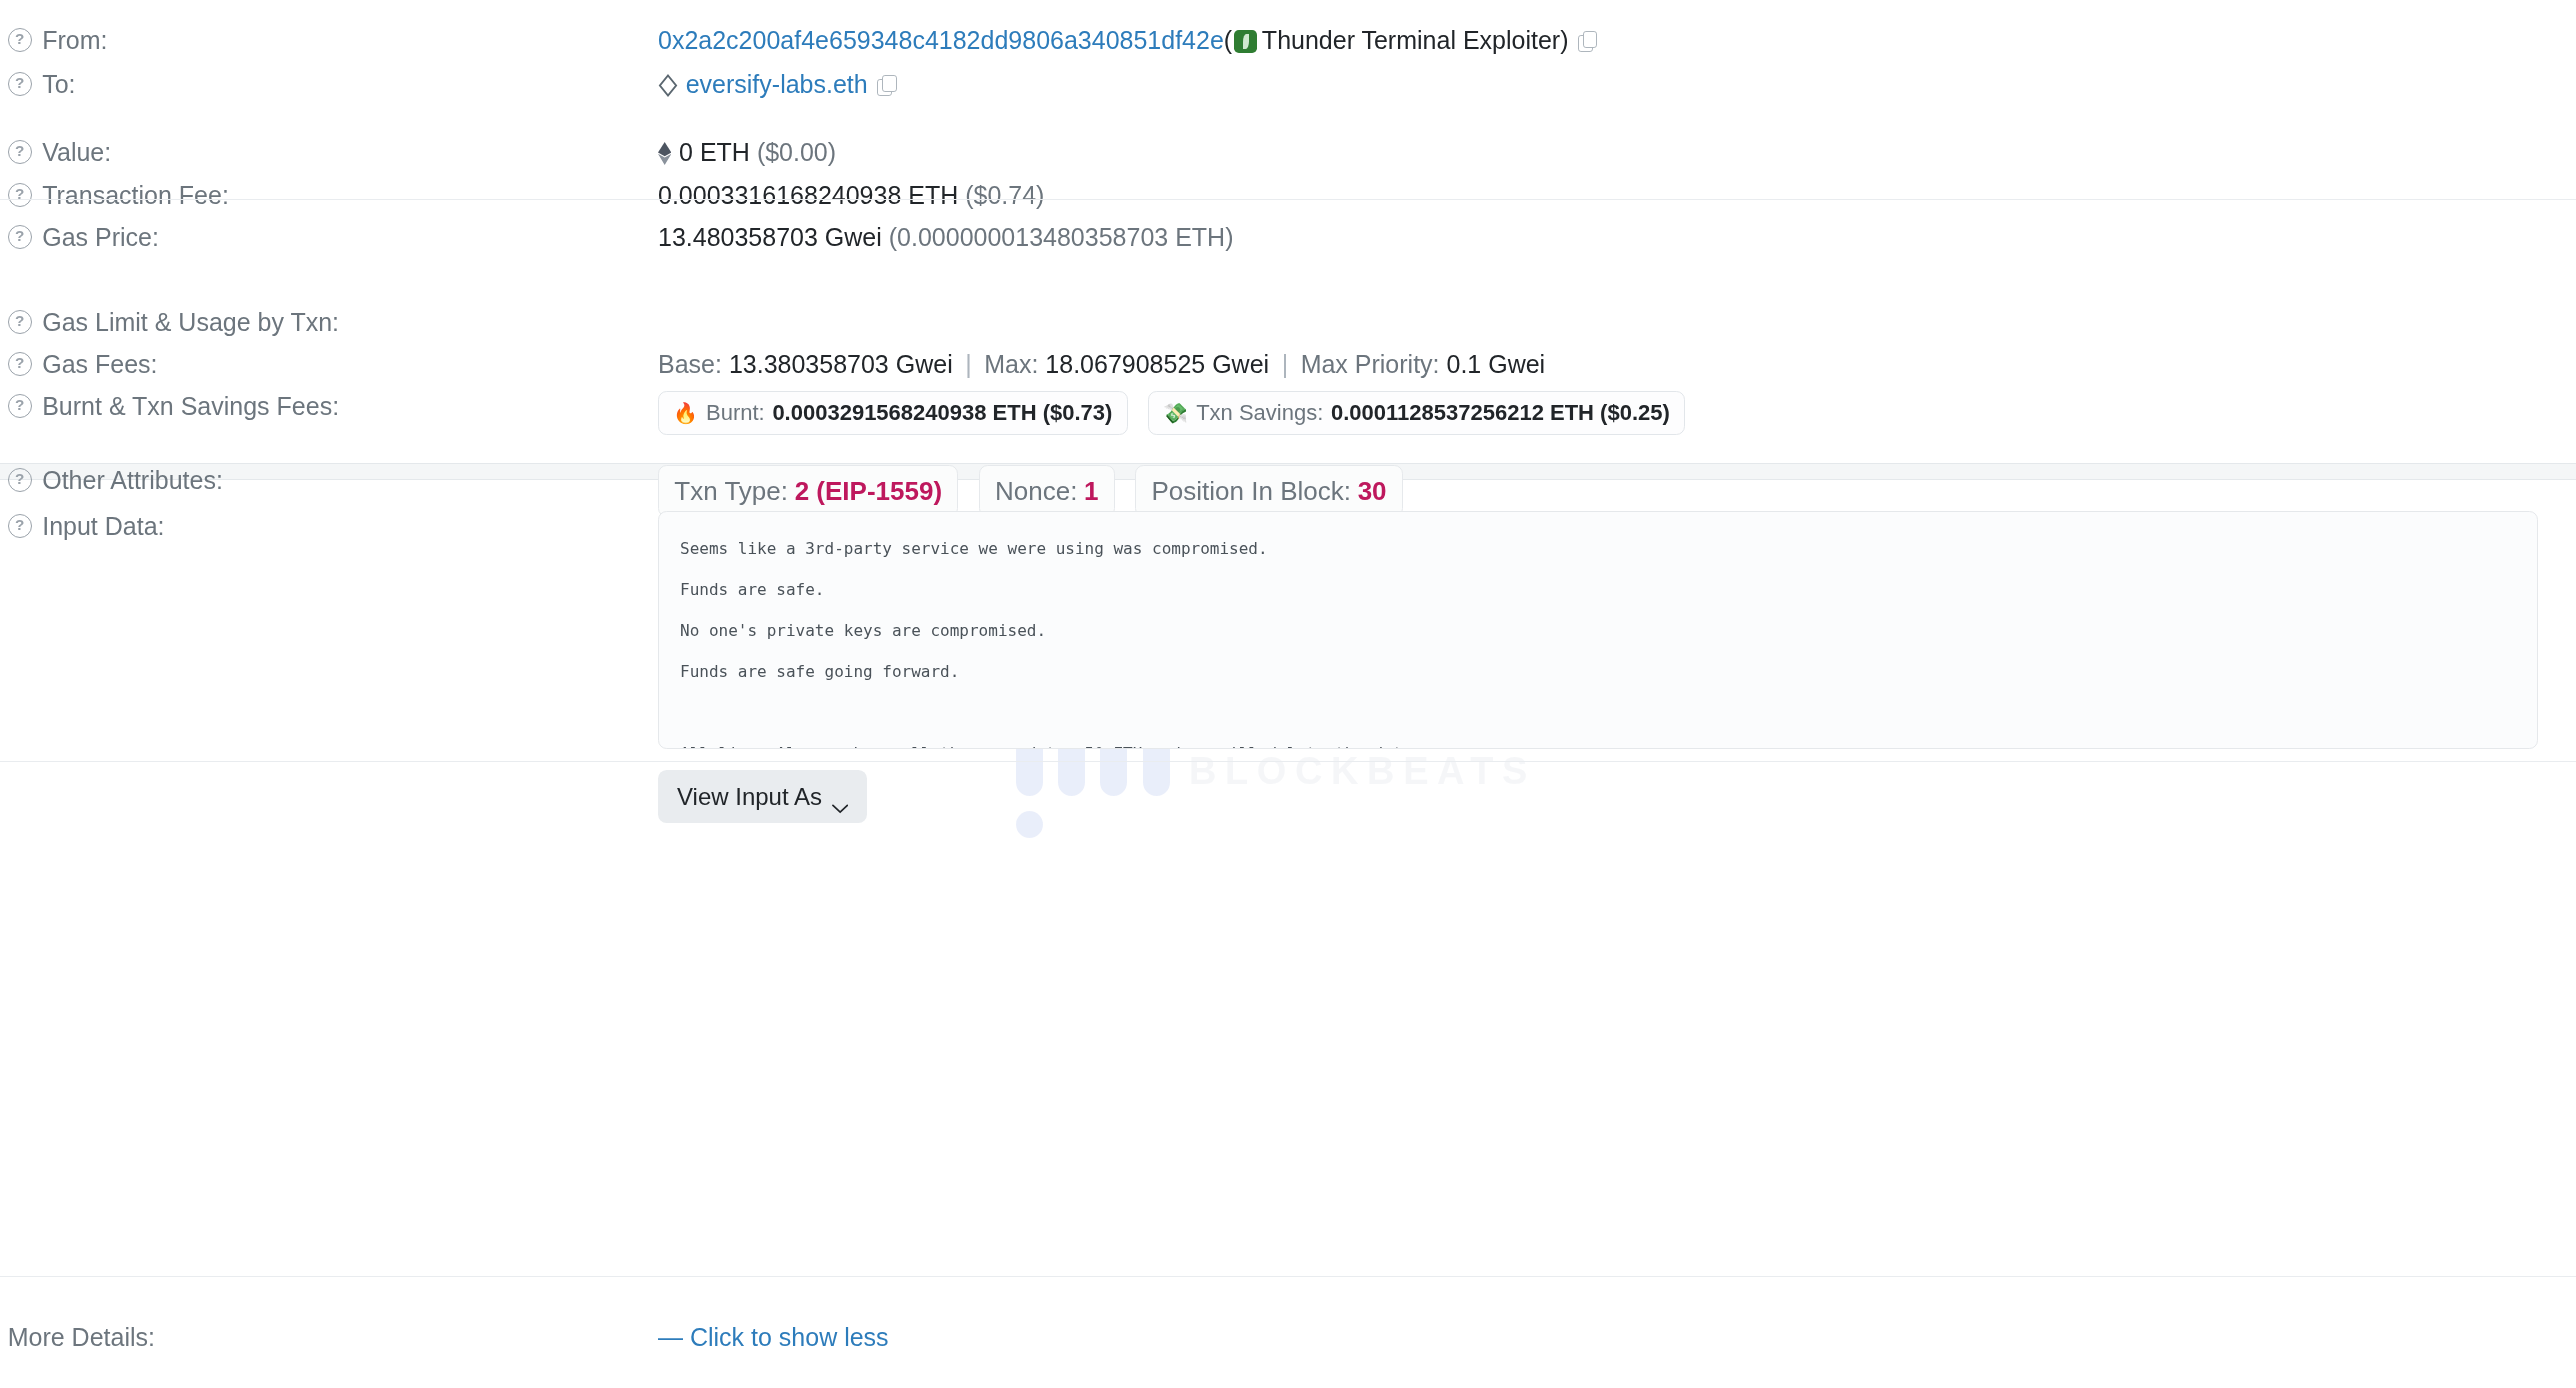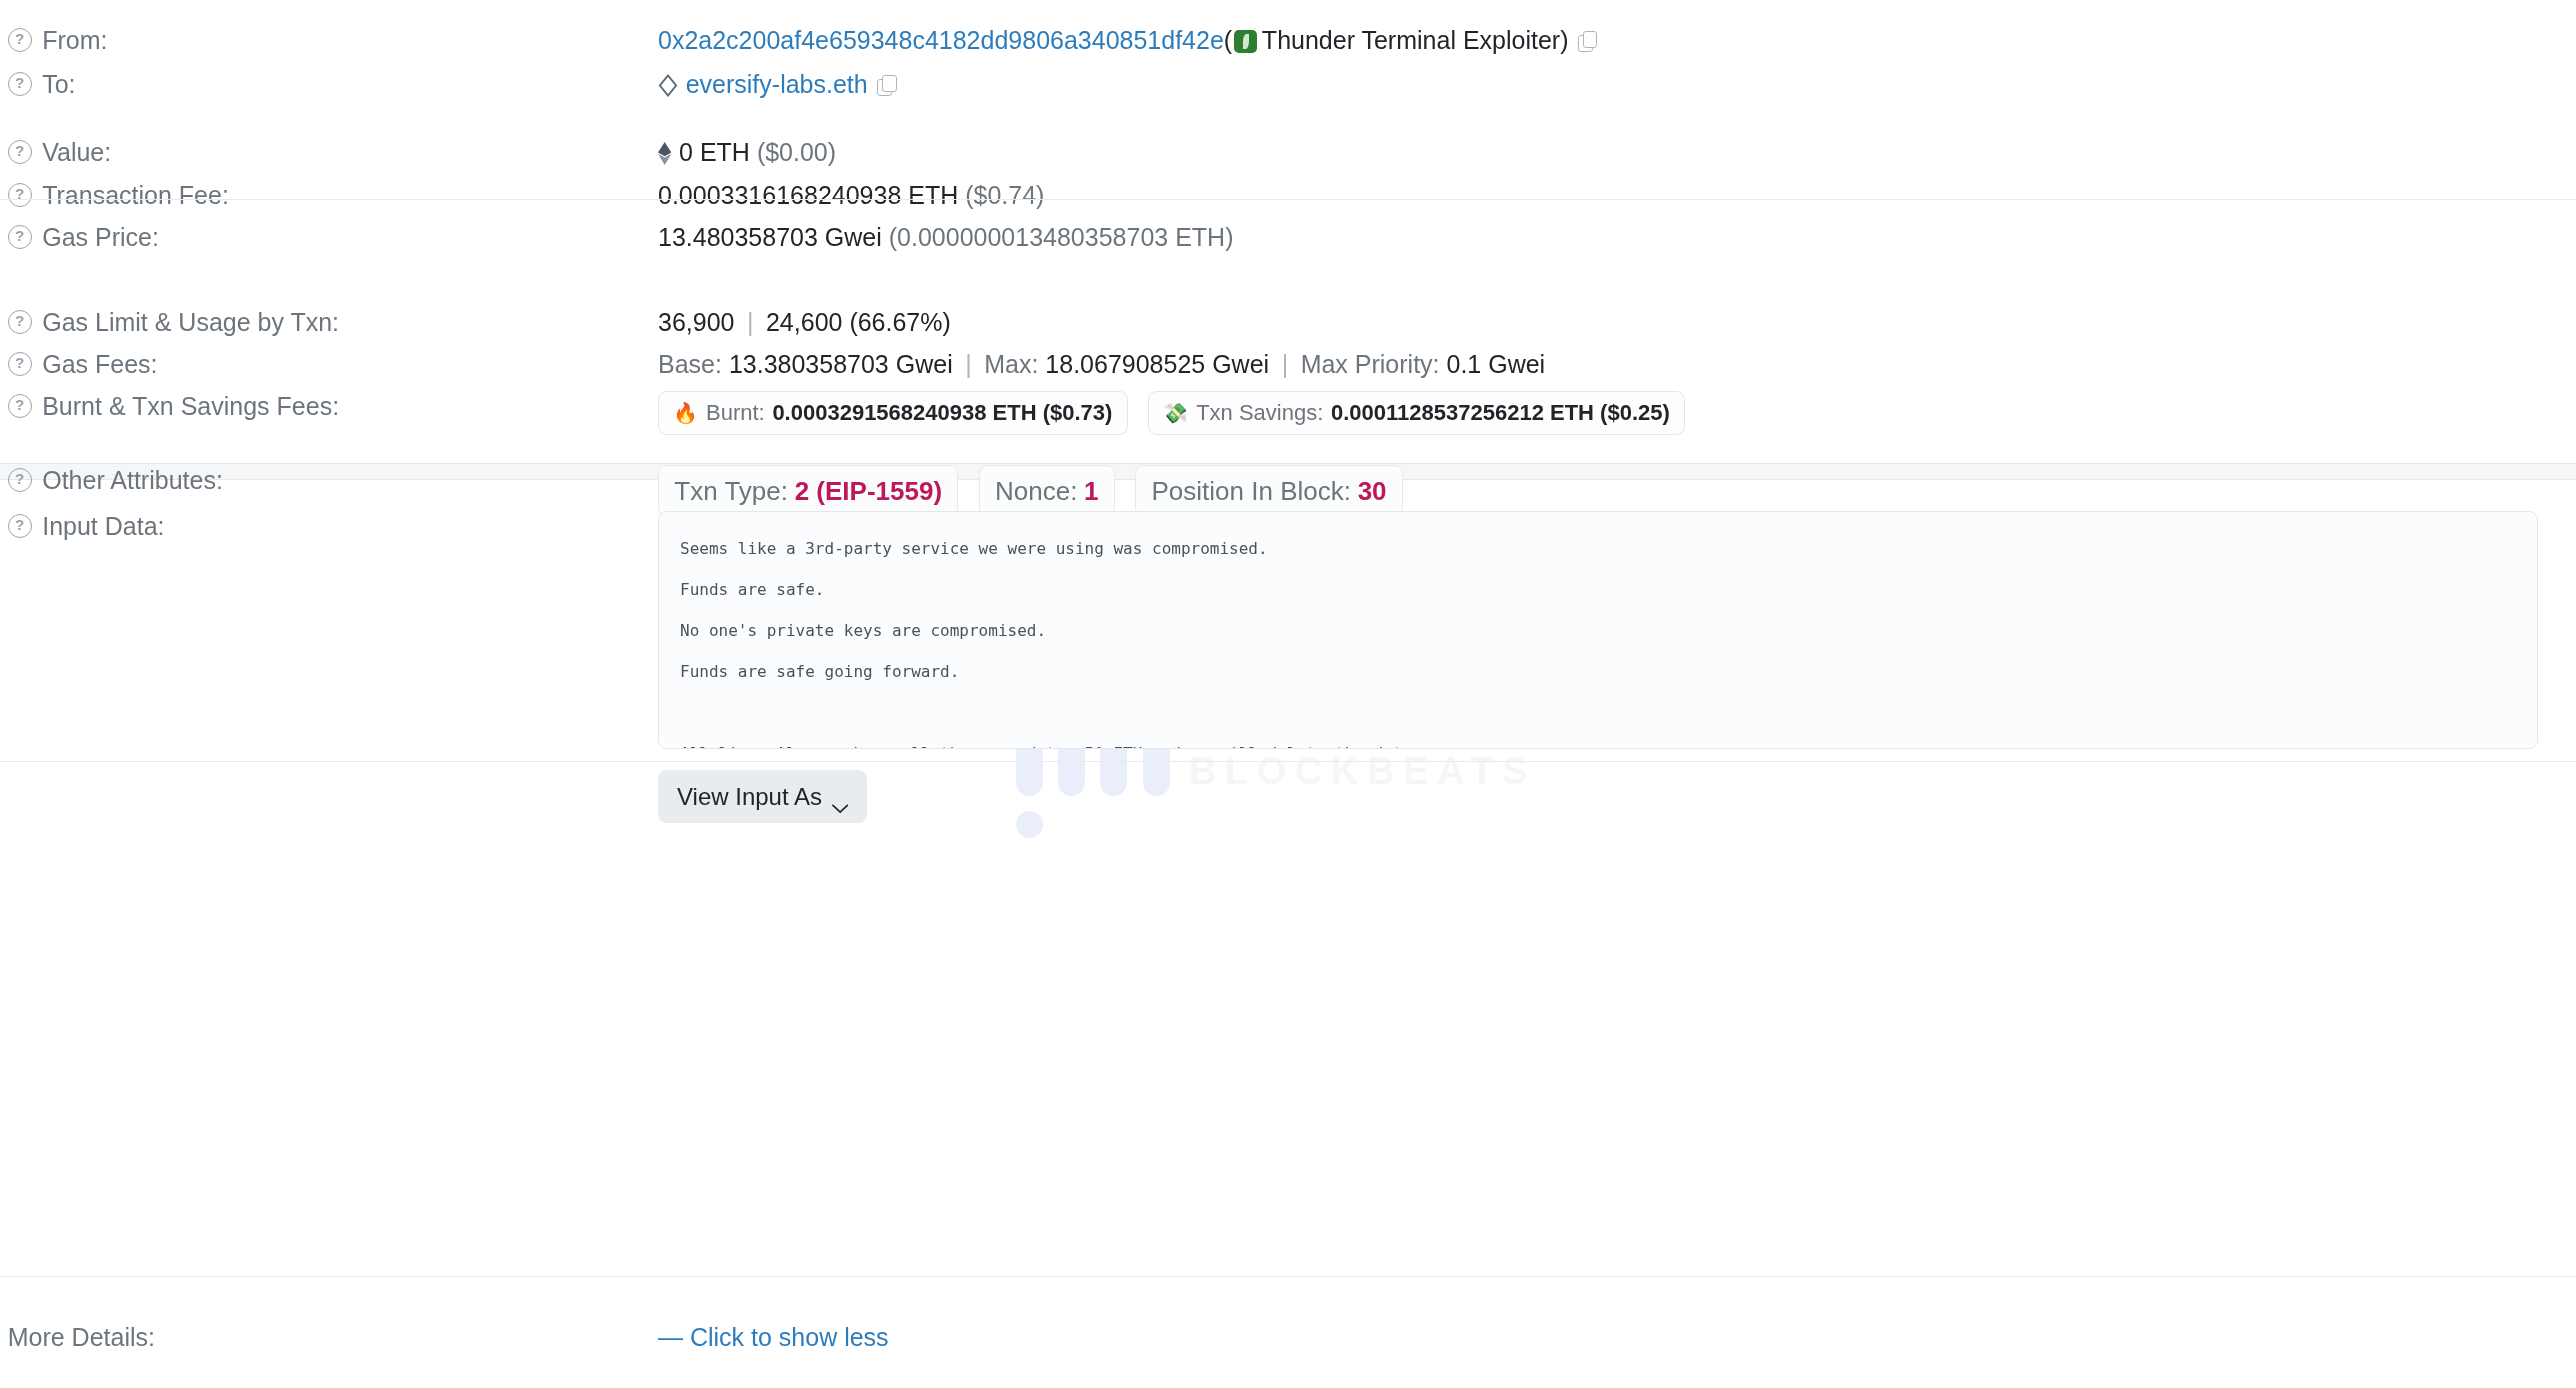--- a/index.html
+++ b/index.html
@@ -316,23 +316,20 @@
     <div class="band" style="top:463px; height:17.3px;">
       <div class="band-line" style="top:0;"></div>
       <div class="band-line" style="top:16.3px;"></div>
     </div>
 
     <div class="row" style="top:307px;">
       <div class="label-cell">
         <span class="qicon">?</span>
         <span>Gas Limit &amp; Usage by Txn:</span>
       </div>
-      <div class="value-cell">
-        <span class="dark">36,900</span><span class="sep">|</span><span class="dark">24,600 (66.67%)</span>
-      </div>
     </div>
 
     <div class="row" style="top:349px;">
       <div class="label-cell">
         <span class="qicon">?</span>
         <span>Gas Fees:</span>
       </div>
       <div class="value-cell">
         <span class="muted">Base:</span> <span class="dark">13.380358703 Gwei</span><span class="sep">|</span><span class="muted">Max:</span> <span class="dark">18.067908525 Gwei</span><span class="sep">|</span><span class="muted">Max Priority:</span> <span class="dark">0.1 Gwei</span>
       </div>

